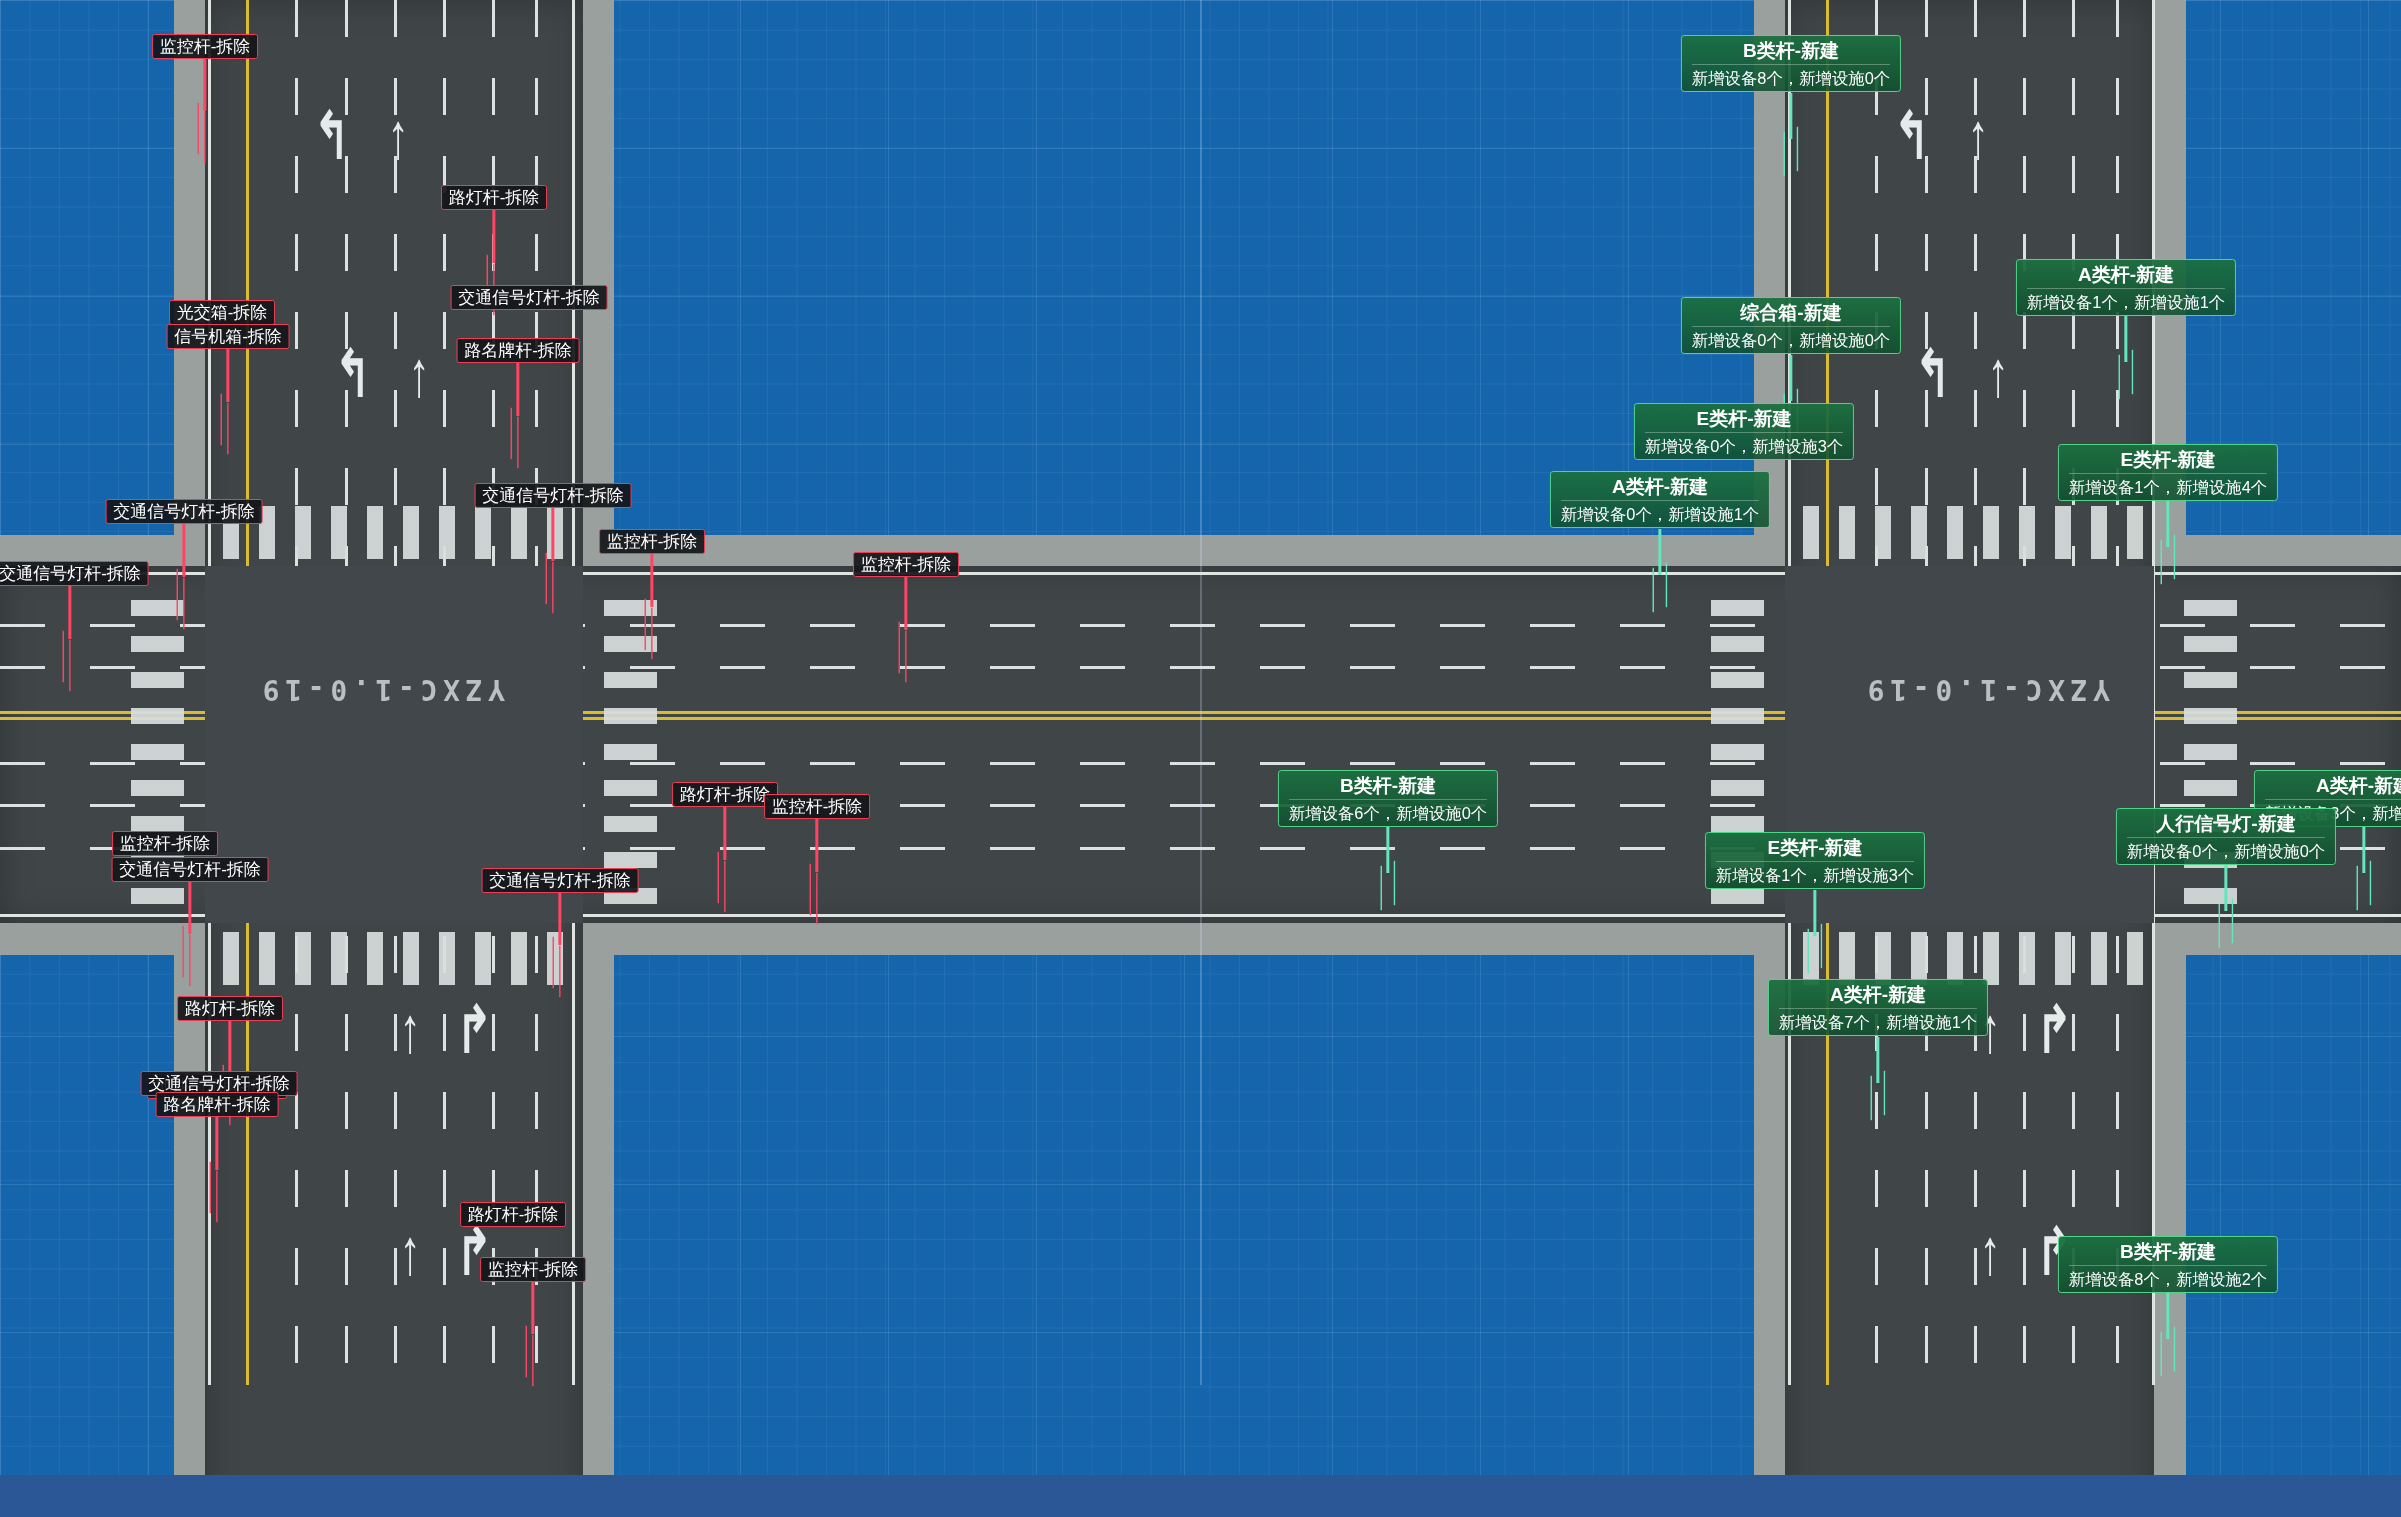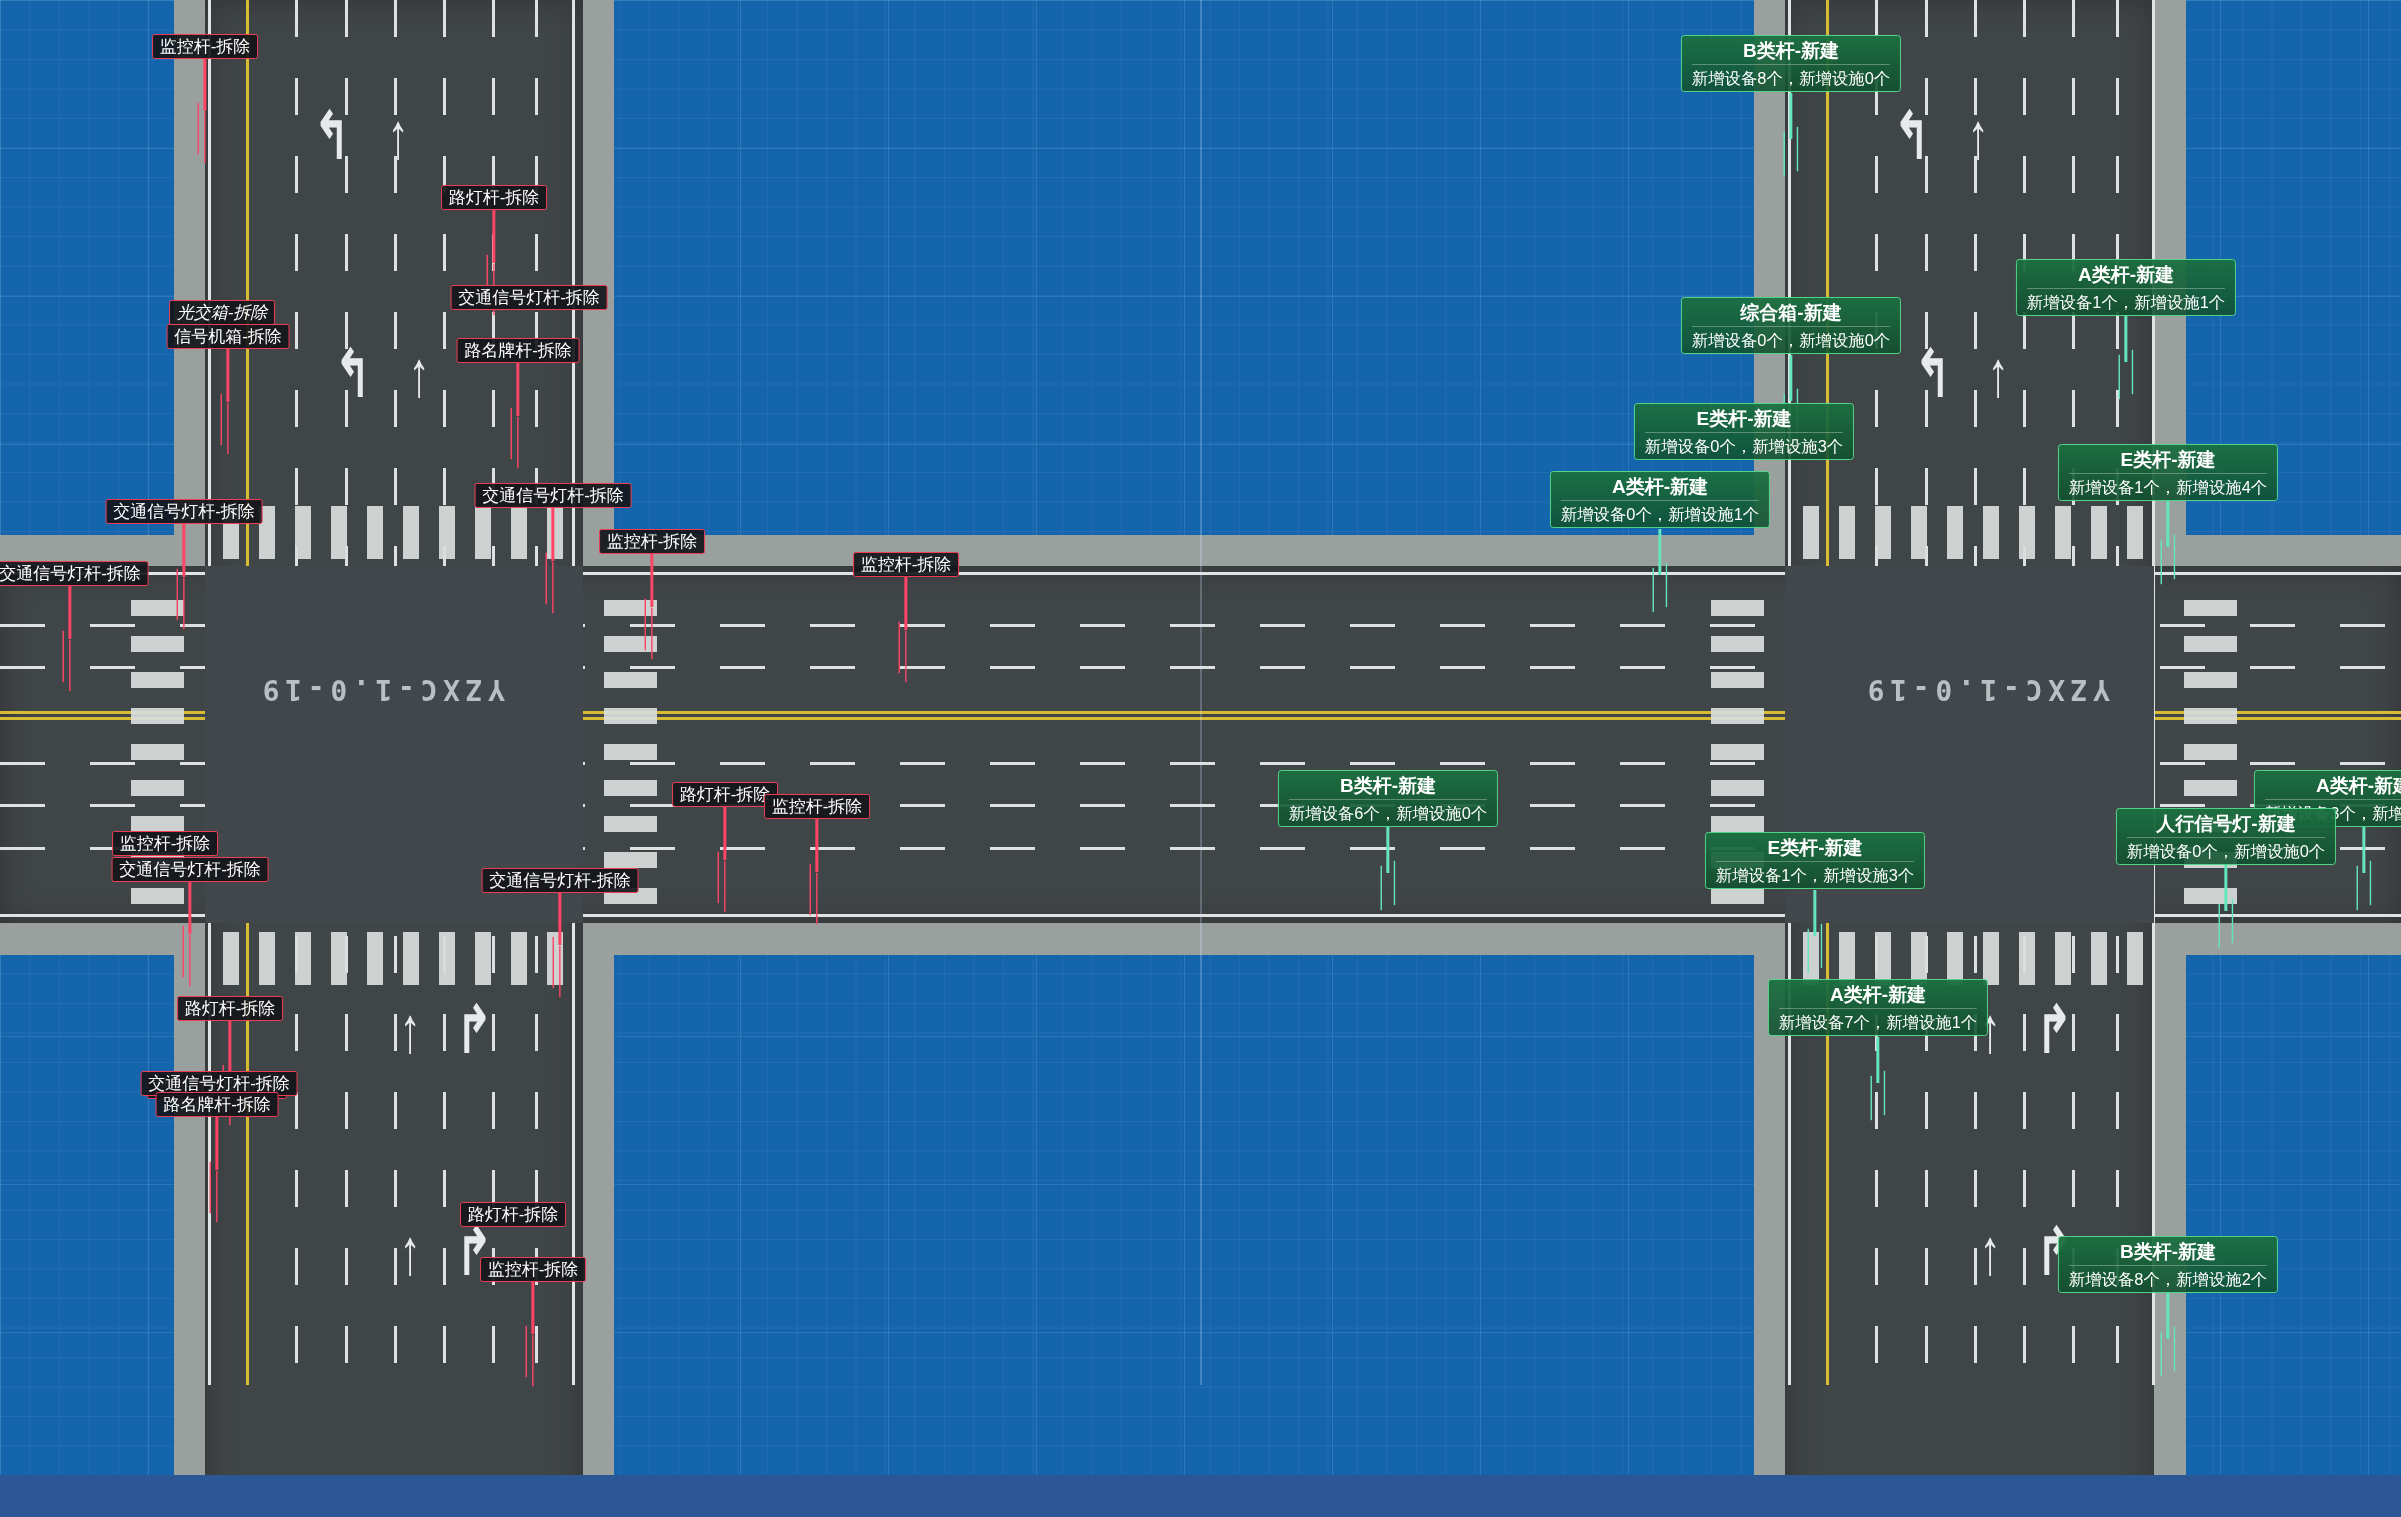--- a/index.html
+++ b/index.html
@@ -142,21 +142,21 @@
       <div class="lane-arrow" style="left: 2054px; top: 1231px;">↱</div>
     </div>
 
   <div class="seam" style="left:1200px;top:0;width:1.6px;height:1385px;"></div>
 
   <div>
       <div class="label-red" style="left: 205px; top: 34px;">监控杆-拆除</div>
       <div class="pole-red" style="left: 205px; top: 58px;"></div>
       <div class="label-red" style="left: 494px; top: 185px;">路灯杆-拆除</div>
       <div class="pole-red" style="left: 494px; top: 210px;"></div>
-      <div class="label-red" style="left: 222px; top: 300px; font-style: italic;">光交箱-拆除</div>
+      <div class="label-red" style="left: 222px; top: 300px;">光交箱-拆除</div>
       <div class="label-red" style="left: 228px; top: 324px;">信号机箱-拆除</div>
       <div class="pole-red" style="left: 228px; top: 349px;"></div>
       <div class="label-red" style="left: 529px; top: 285px;">交通信号灯杆-拆除</div>
       <div class="label-red" style="left: 518px; top: 338px;">路名牌杆-拆除</div>
       <div class="pole-red" style="left: 518px; top: 363px;"></div>
       <div class="label-red" style="left: 184px; top: 499px;">交通信号灯杆-拆除</div>
       <div class="pole-red" style="left: 184px; top: 524px;"></div>
       <div class="label-red" style="left: 553px; top: 483px;">交通信号灯杆-拆除</div>
       <div class="pole-red" style="left: 553px; top: 508px;"></div>
       <div class="label-red" style="left: 652px; top: 529px;">监控杆-拆除</div>

